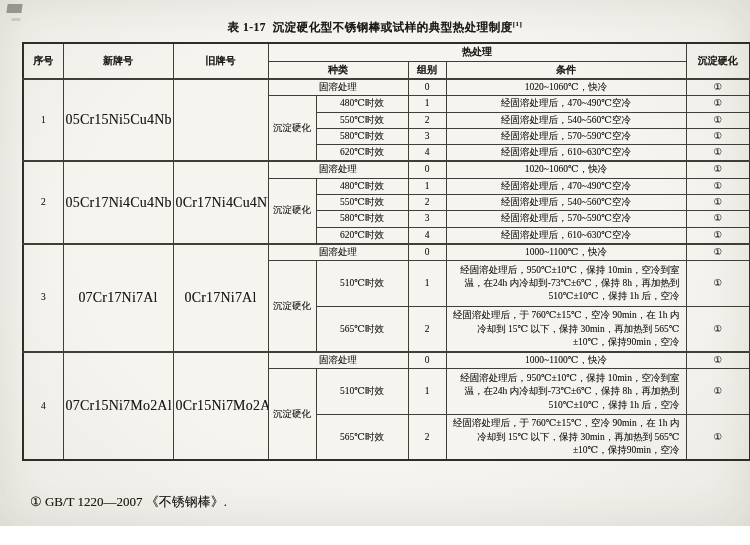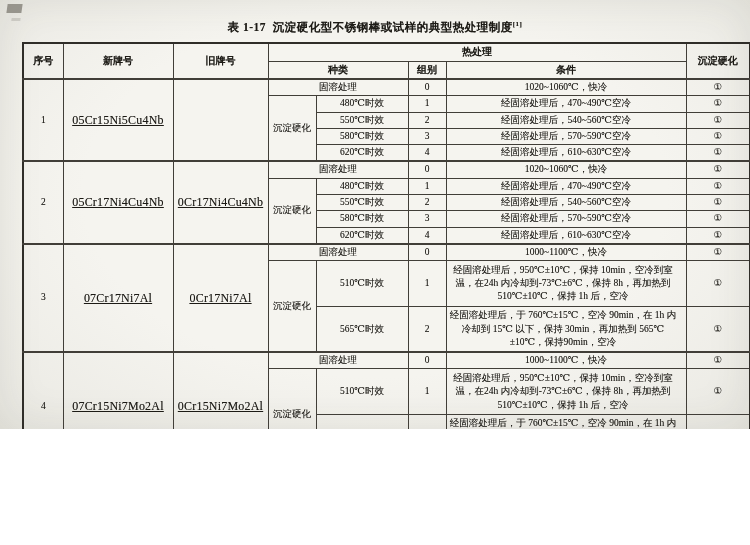--- a/index.html
+++ b/index.html
@@ -1,18 +1,18 @@
 <!DOCTYPE html>
 <html><head>
 <meta charset="utf-8">
 <style>
   html,body { margin:0; padding:0; }
   body { width:750px; height:545px; font-family:"Liberation Serif","DejaVu Serif",serif; }
   .page {
-    position:relative; width:750px; height:429px; overflow:hidden;
+    position:relative; width:750px; height:526px; overflow:hidden;
     background: radial-gradient(ellipse at 50% 45%, #f5f4ef 55%, #eae9e3 100%);
     box-shadow: inset 0 0 45px rgba(60,55,40,0.10);
     color:#1c1a15;
   }
   .smudge{
     position:absolute; left:7px; top:4px; width:15px; height:9px;
     background:#5a564c; opacity:.55; transform:skewX(-8deg);
     box-shadow: 3px 11px 0 -3px rgba(90,86,76,.35);
   }
   .title-block{
@@ -28,22 +28,22 @@
     text-shadow:0 0 .35px rgba(0,0,0,.4);
   }
   th,td{
     border:1px solid #413e38; text-align:center; vertical-align:middle;
     font-size:9.5px; line-height:1.4; padding:1px 2px; font-weight:normal;
     color:#1c1a15; overflow:hidden;
   }
   thead th{ font-weight:bold; font-size:10px; }
   thead tr:last-child th{ border-bottom-width:1.5px; }
   tr.gsep>td{ border-top-width:2px; }
-  td.left{ text-align:center; padding:2px 6px 2px 0; }
-  td.lat{ font-size:12px; letter-spacing:.2px;text-decoration:underline; }
+  td.left{ text-align:right; padding:2px 6px 2px 0; }
+  td.lat{ font-size:14px; letter-spacing:.2px; }
   tr.hr{ height:18px; } tr.sr{ height:16px; } tr.mr{ height:16px; }
   tr.lr1{ height:46px; } tr.lr2{ height:44px; }
   .footnote{
     position:absolute; left:30px; top:493px; font-size:13px;
     text-shadow:0 0 .35px rgba(0,0,0,.4);
   }
 </style>
 </head>
 <body>
 

